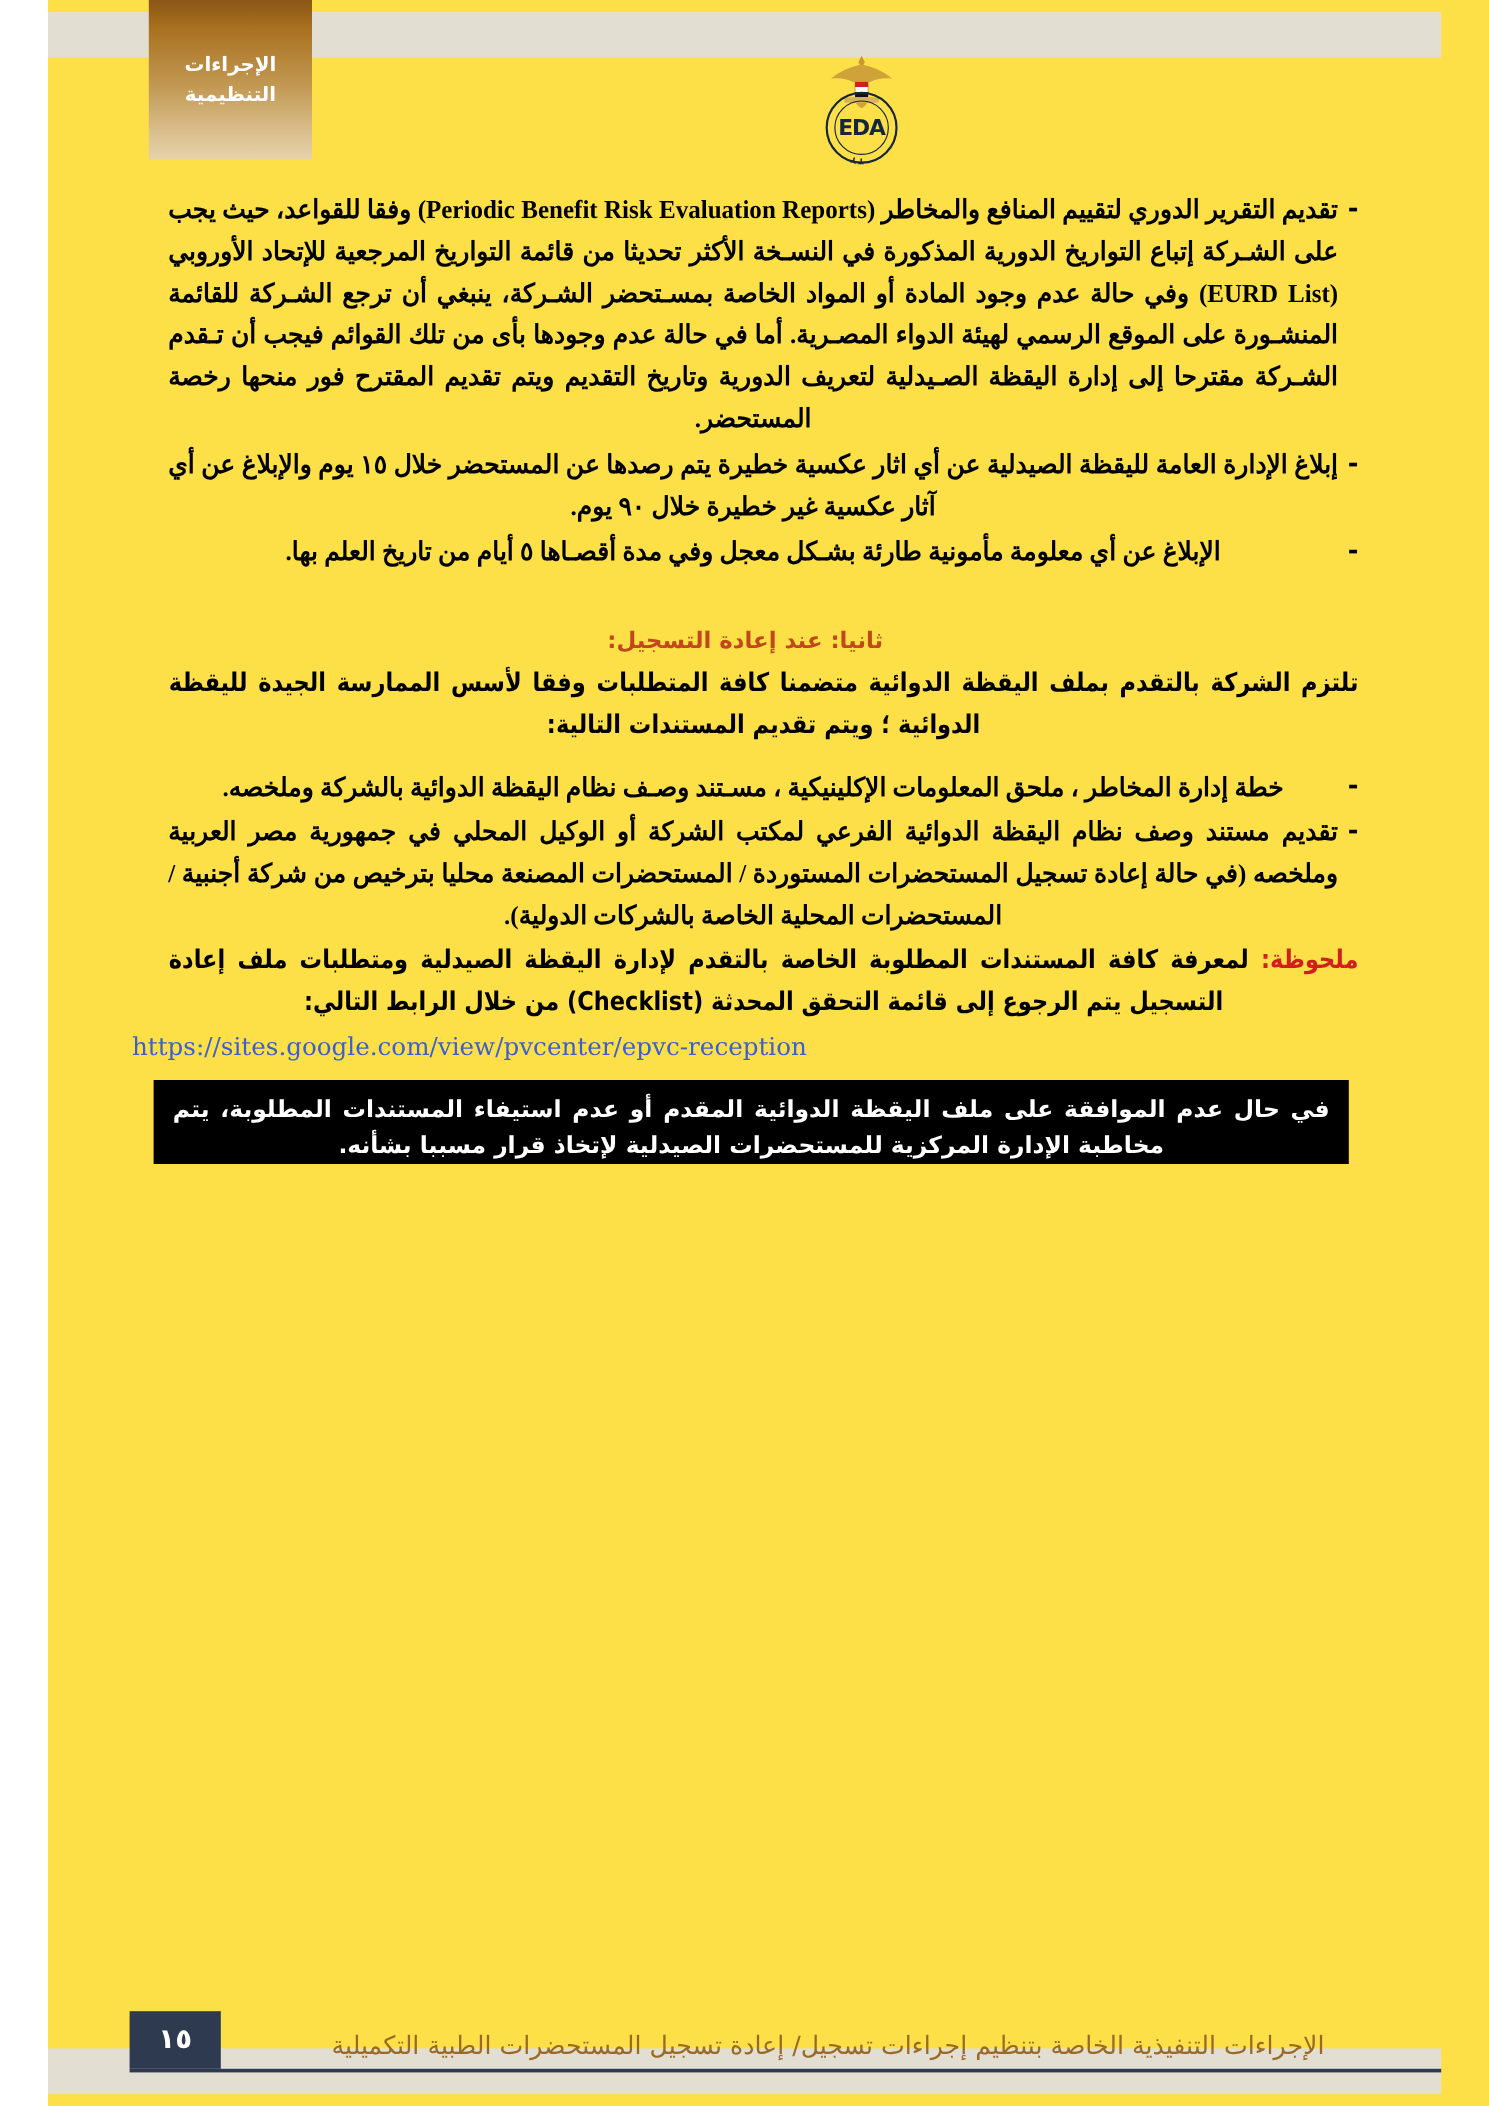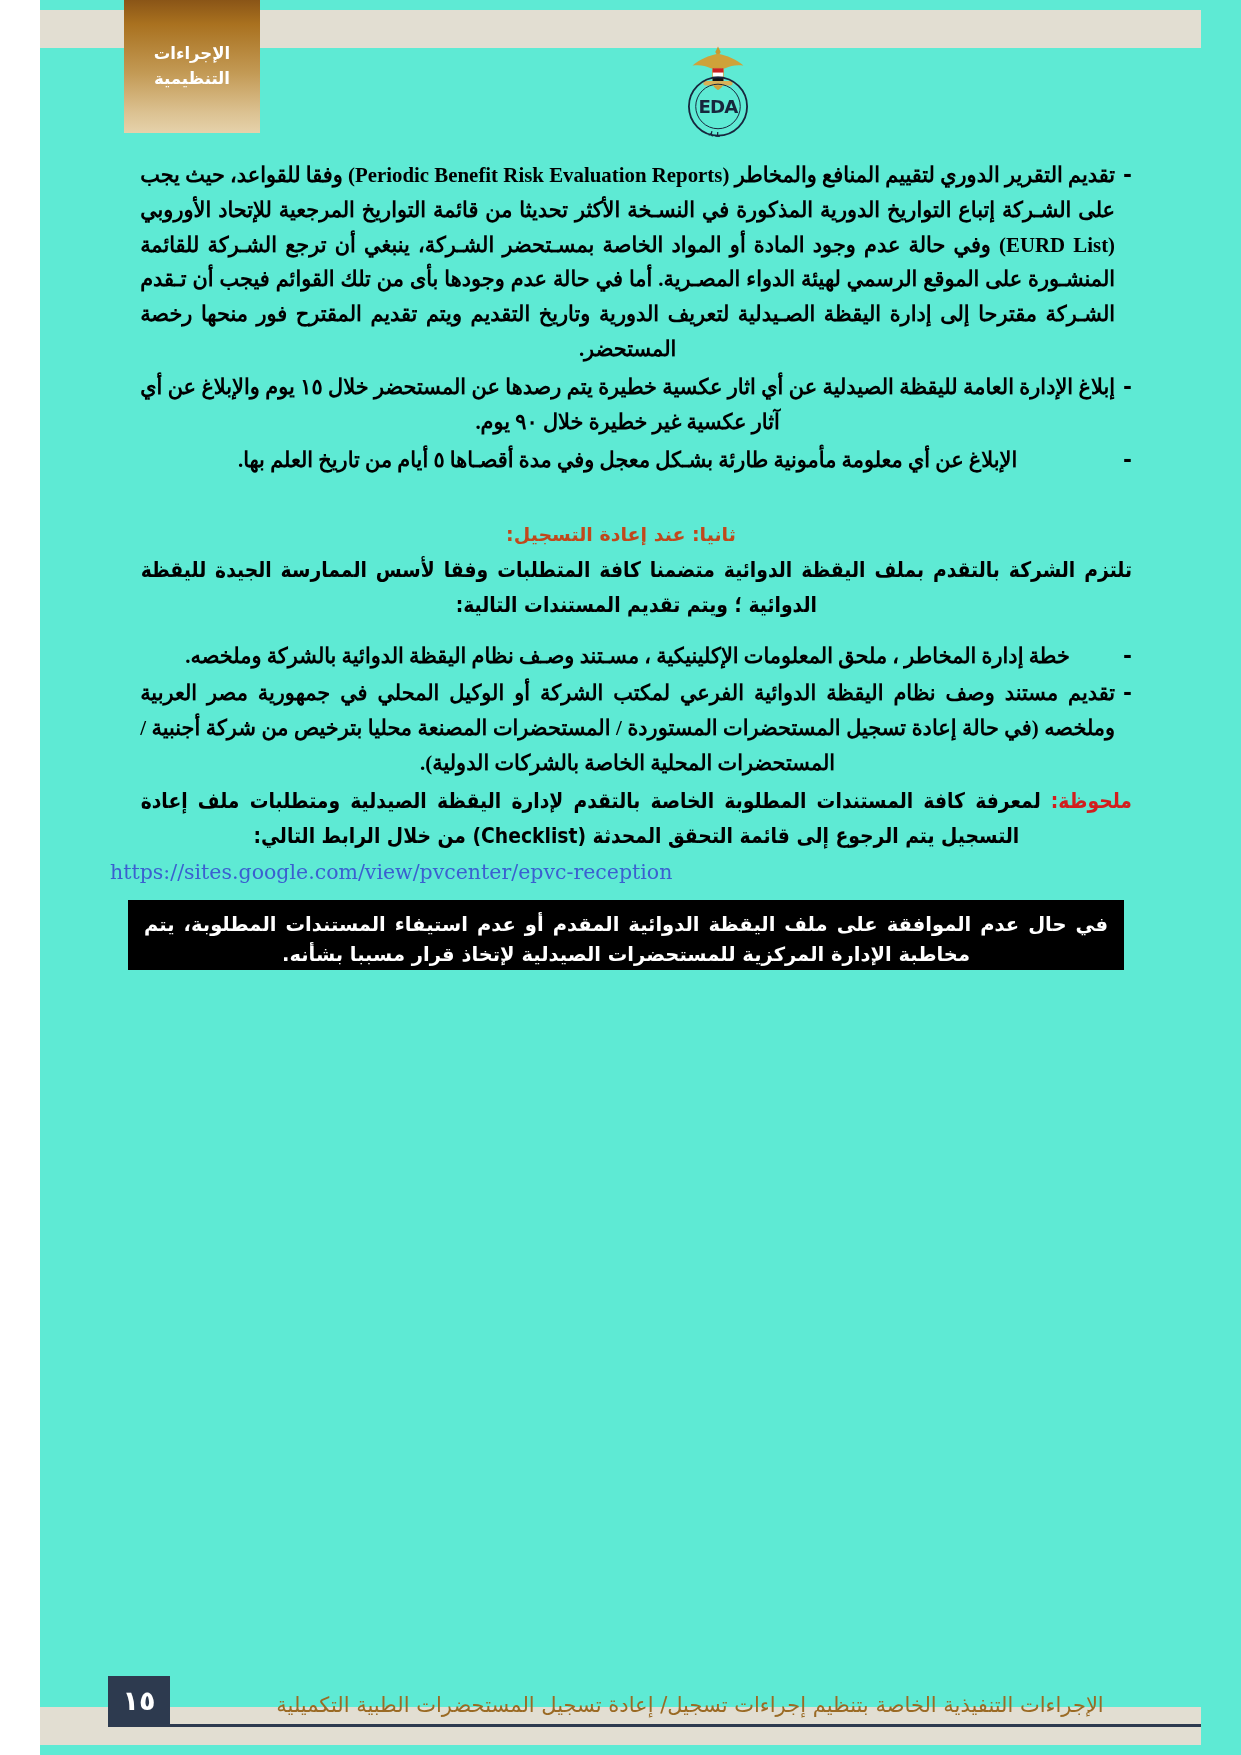--- a/index.html
+++ b/index.html
@@ -13,21 +13,21 @@
     height: 1755px;
     position: relative;
     font-family: "DejaVu Sans", "Liberation Sans", sans-serif;
     overflow: hidden;
   }
 
   
   .page {
     position: absolute;
     inset: 0;
-    background: #5eead4;
+    background: #fde047;
   }
   .left-margin-band {
     position: absolute;
     left: 0; top: 0;
     width: 40px; height: 1755px;
     background: #ffffff;
   }
 
   
   .header-band {
@@ -201,28 +201,28 @@
     left: 108px;
     bottom: 28px;
     width: 1093px;
     height: 3px;
     background: #2d3a4f;
   }
   .page-number-box {
     position: absolute;
     left: 108px;
     bottom: 31px;
-    width: 62px;
+    width: 76px;
     height: 48px;
     background: #2d3a4f;
     color: #ffffff;
     display: flex;
     align-items: center;
     justify-content: center;
-    font-size: 27px;
+    font-size: 23px;
     font-weight: bold;
   }
   .footer-title {
     position: absolute;
     left: 180px;
     bottom: 38px;
     width: 1020px;
     text-align: center;
     color: #9a6a24;
     font-size: 21px;

